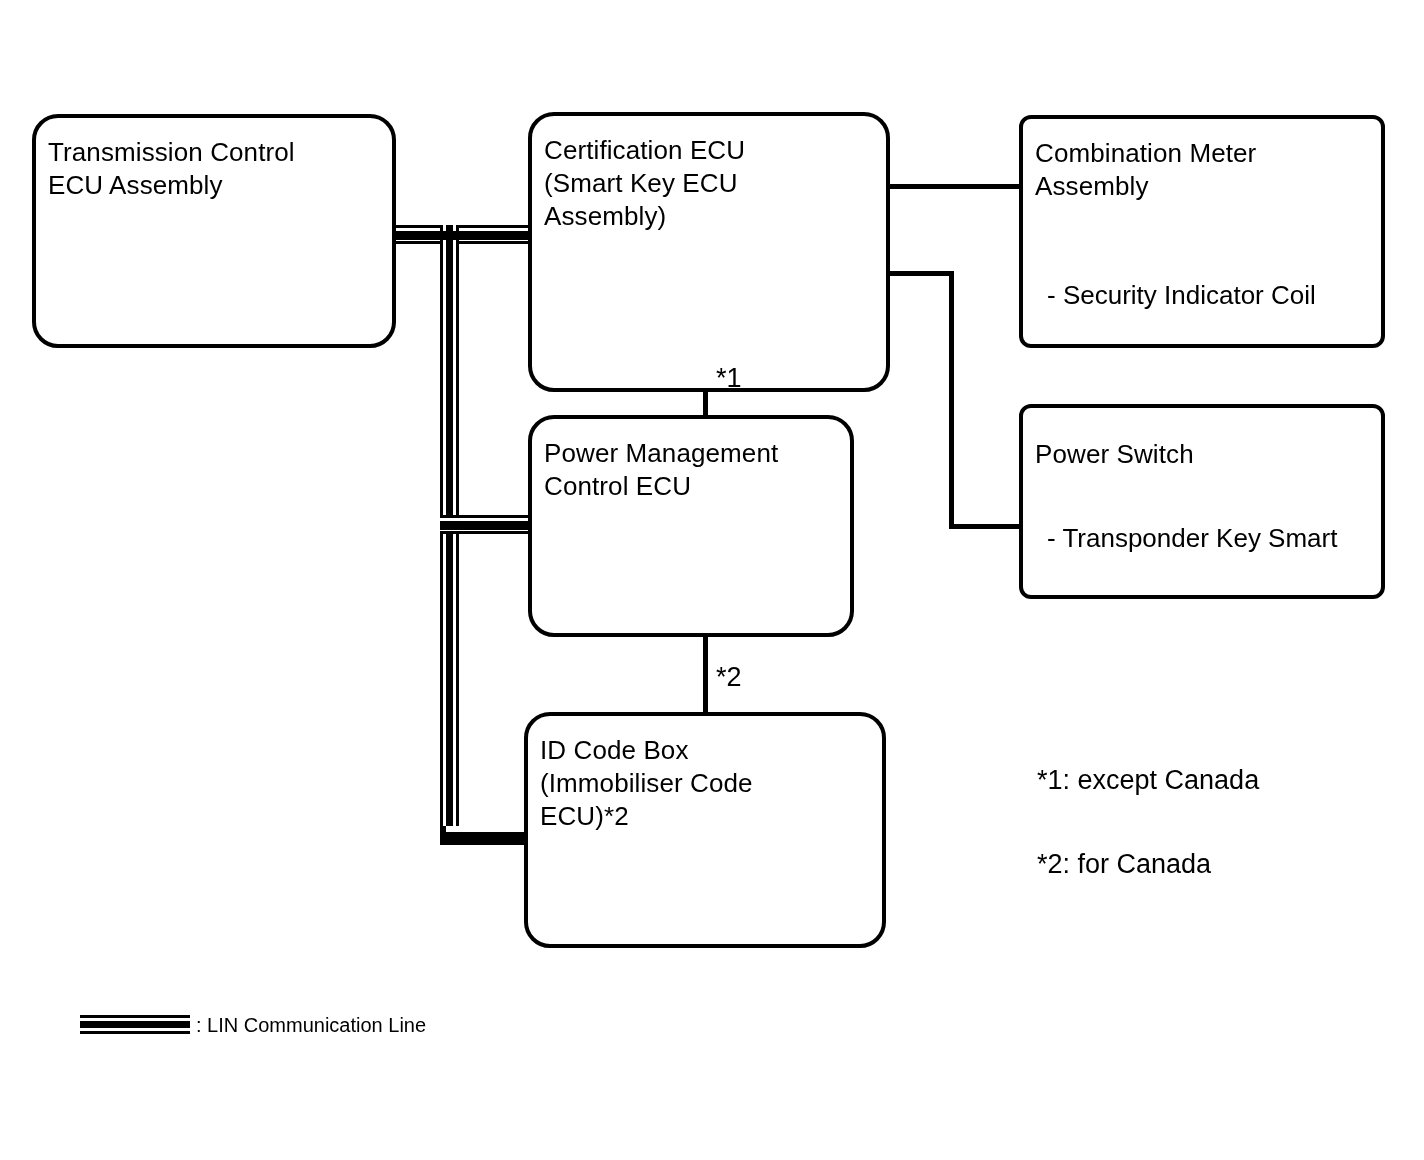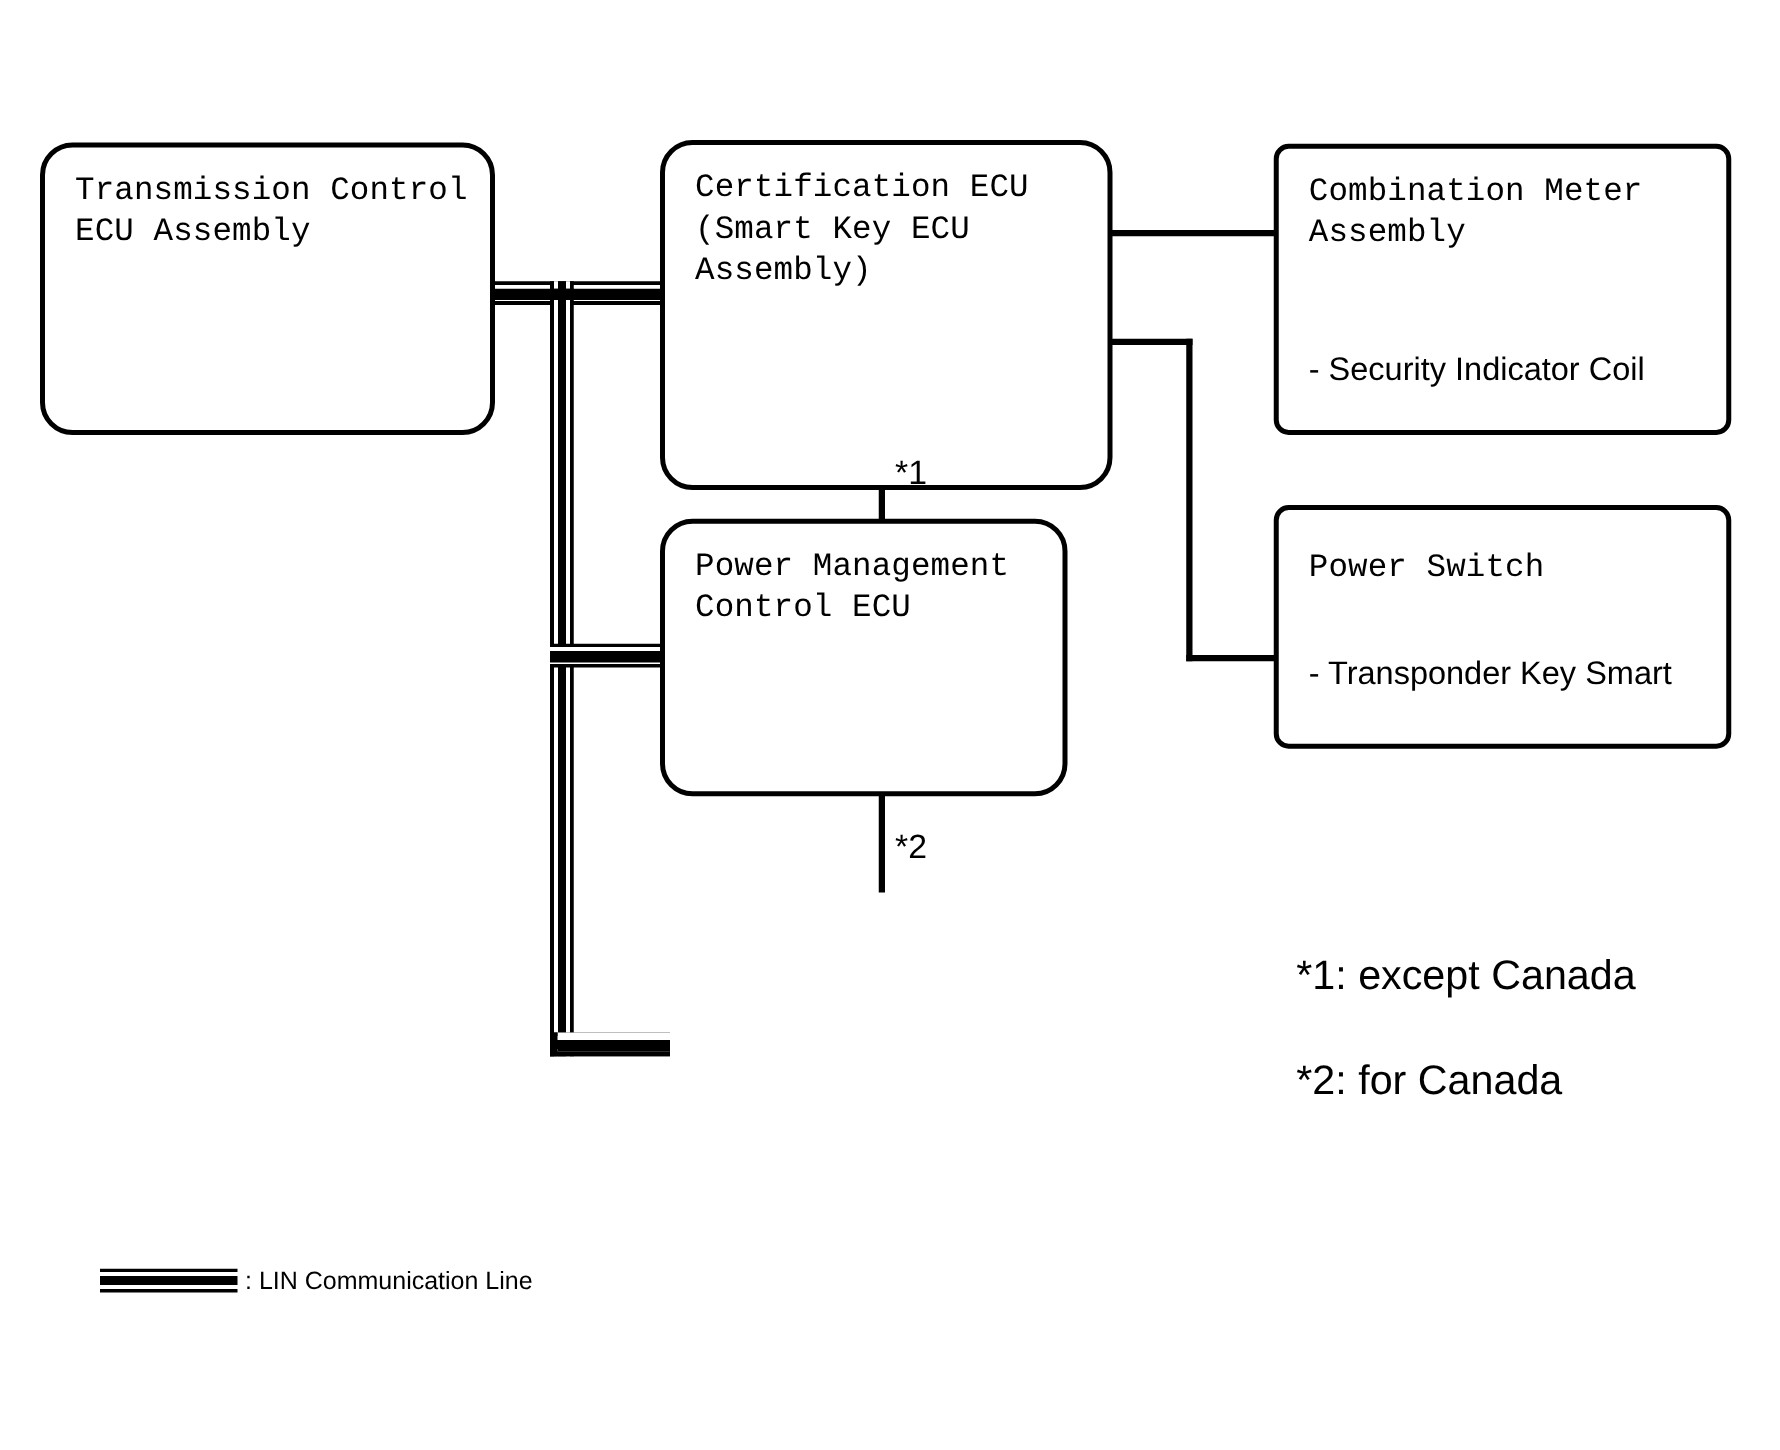--- a/index.html
+++ b/index.html
@@ -22,28 +22,27 @@
   .node {
     position: absolute;
     box-sizing: border-box;
     background: #ffffff;
     border: 4px solid #000000;
   }
   .node.rounded { border-radius: 26px; }
   .node.square  { border-radius: 12px; }
   .node .label {
     position: absolute;
-    left: 24px;
+    left: 12px;
     right: 10px;
     top: 18px;
     font-size: 26px;
     line-height: 33px;
     white-space: pre-line;
     letter-spacing: 0.1px;
-    font-family: Liberation Mono, monospace;
   }
   .node .sublabel {
     position: absolute;
     left: 24px;
     right: 10px;
     font-size: 26px;
     line-height: 33px;
     white-space: pre-line;
   }
   
@@ -85,21 +84,21 @@
 
   
   .marker {
     position: absolute;
     font-size: 27px;
     line-height: 27px;
   }
   
   .note {
     position: absolute;
-    font-size: 33px;
+    font-size: 27px;
     line-height: 34px;
     white-space: nowrap;
   }
   
   .legend-swatch {
     position: absolute;
     height: 19px;
     background:
       linear-gradient(
         to bottom,
@@ -168,20 +167,25 @@
   <div class="node rounded" style="left:528px; top:415px; width:326px; height:222px;">
     <div class="label">Power Management
 Control ECU</div>
   </div>
 
   <div class="node square" style="left:1019px; top:404px; width:366px; height:195px;">
     <div class="label" style="top:30px;">Power Switch</div>
     <div class="sublabel" style="top:114px;">- Transponder Key Smart</div>
   </div>
 
+  <div class="node rounded" style="left:524px; top:712px; width:362px; height:236px;">
+    <div class="label">ID Code Box
+(Immobiliser Code
+ECU)*2</div>
+  </div>
 
   <div class="marker" style="left:716px; top:365px;">*1</div>
 
   <div class="marker" style="left:716px; top:664px;">*2</div>
 
   <div class="note" style="left:1037px; top:763px;">*1: except Canada</div>
 
   <div class="note" style="left:1037px; top:847px;">*2: for Canada</div>
 
   <div class="legend-swatch" style="left:80px; top:1015px; width:110px;"></div>

